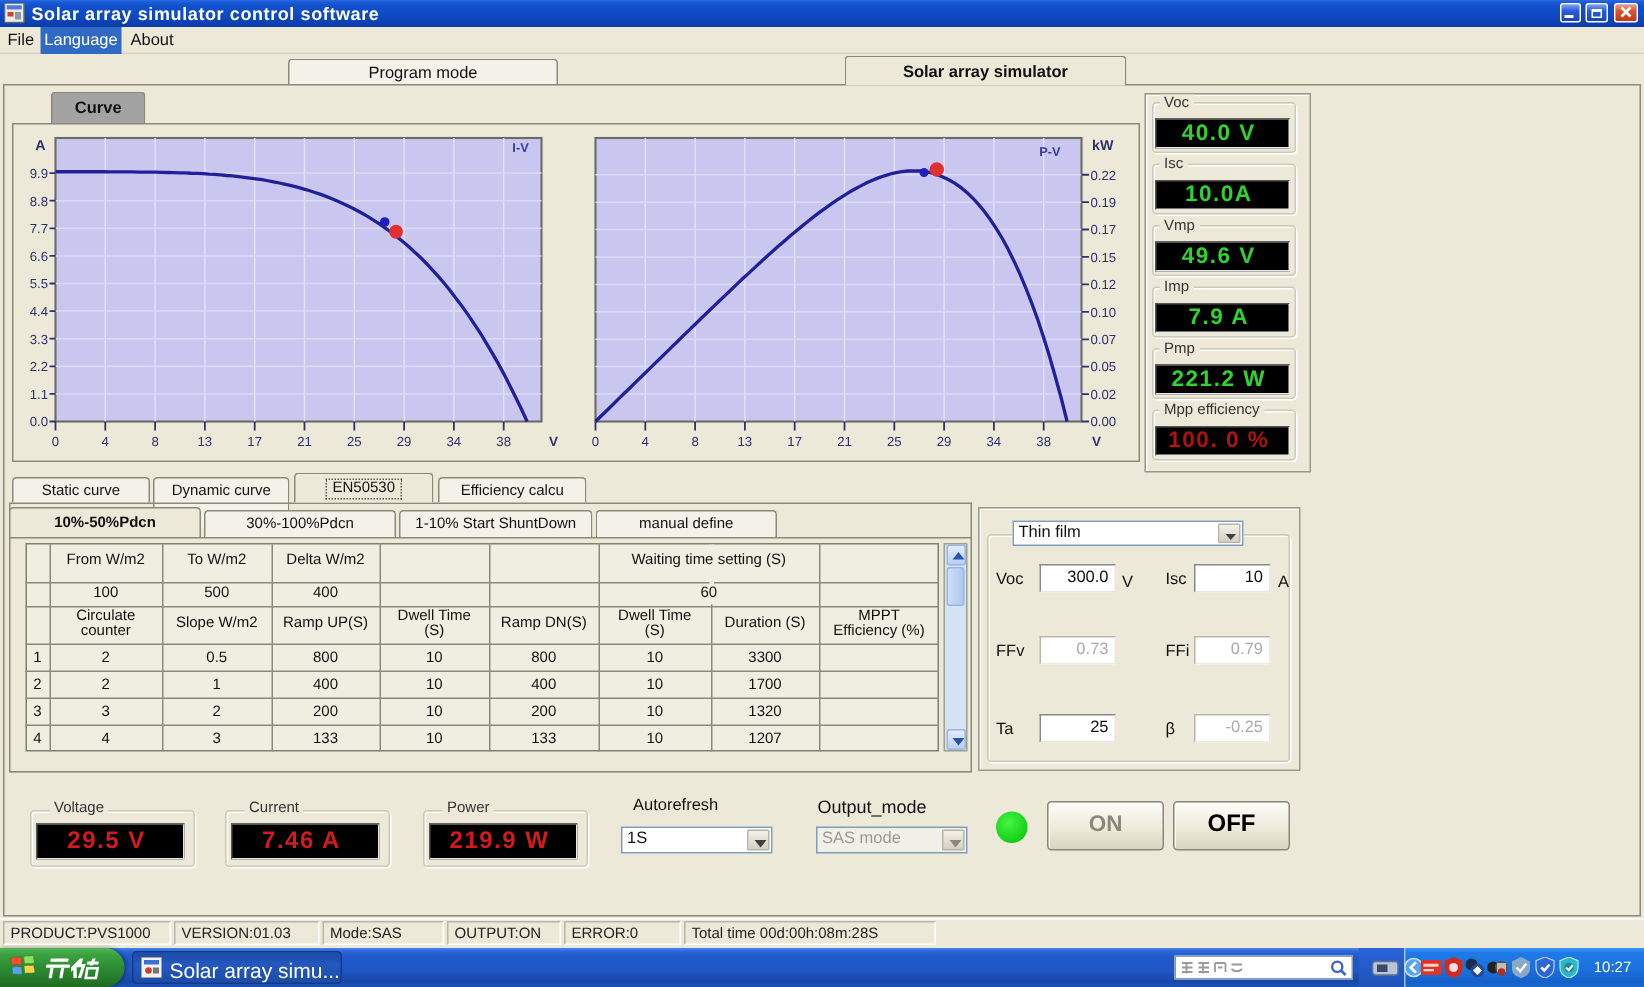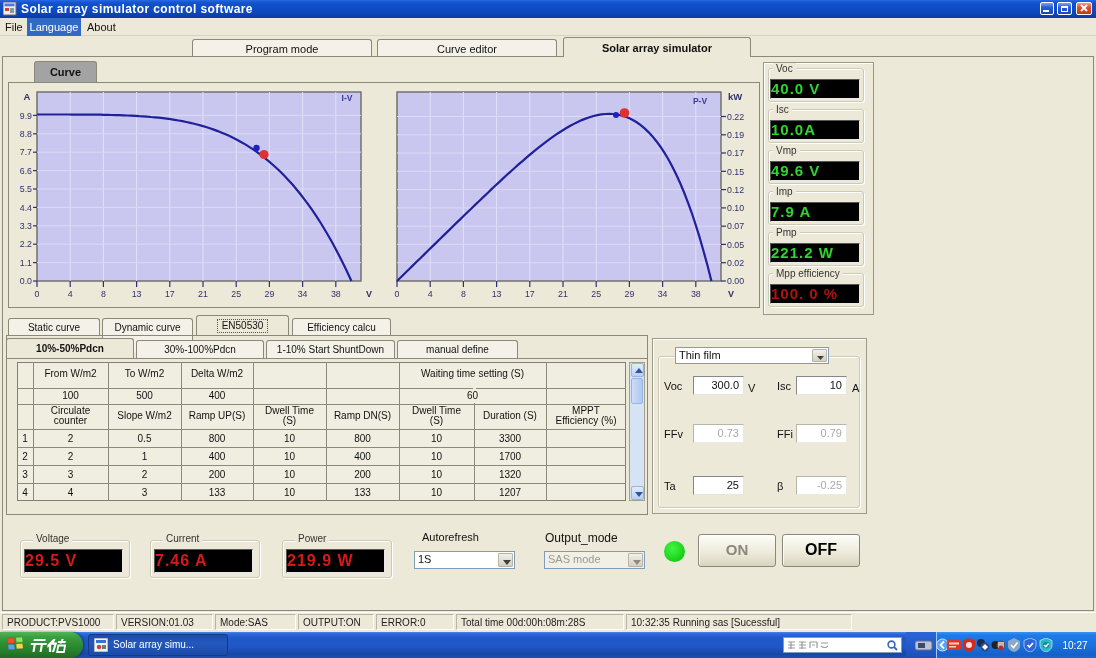--- a/index.html
+++ b/index.html
@@ -1,19 +1,19 @@
 <!DOCTYPE html>
 <html><head><meta charset="utf-8"><style>
 *{margin:0;padding:0;box-sizing:border-box}
 body{font-family:"Liberation Sans",sans-serif;width:1096px;height:658px;overflow:hidden;background:#ece9d8}
 #scr{position:relative;width:1096px;height:658px}
 .abs{position:absolute}
 .fset{position:absolute;border:1px solid #cdc9b8;border-radius:3px;box-shadow:1px 1px 0 #fff inset, 1px 1px 0 #fff}
 .flab{position:absolute;font-size:10px;color:#333;background:#ece9d8;padding:0 3px;line-height:11px}
-.lcd{position:absolute;background:#000;border:1px solid;border-color:#555 #e8e8e8 #e8e8e8 #555;font-weight:bold;font-size:15px;text-align:left;padding-right:5px;letter-spacing:1px;font-family:"Liberation Sans",sans-serif}
+.lcd{position:absolute;background:#000;border:1px solid;border-color:#555 #e8e8e8 #e8e8e8 #555;font-weight:bold;font-size:15px;text-align:center;padding-right:5px;letter-spacing:1px;font-family:"Liberation Sans",sans-serif}
 .dgrn{color:#2ed52e;line-height:18px}
 .dred{color:#b01212;line-height:18px}
 .dred2{color:#d41a1a;line-height:22px}
 .vl{position:absolute;width:1px;background:#8a8a7a}
 .hl{position:absolute;height:1px;background:#8a8a7a}
 .tc{position:absolute;font-size:10px;color:#111;text-align:center}
 .sbtn{position:absolute;left:1px;width:13px;height:14px;background:linear-gradient(180deg,#e2ecfb,#b8d0f4);border:1px solid #98b4e4;border-radius:2px}
 .combo{position:absolute;background:#fff;border:1px solid #7f9db9;font-size:11px;color:#111;line-height:15px}
 .combo.dis{background:#f2f0e6}
 .cbtn{position:absolute;right:1px;top:1px;bottom:1px;width:15px;background:linear-gradient(180deg,#f2f1ea,#d4d0c0);border:1px solid #b8b4a4;border-radius:1px}
@@ -48,21 +48,20 @@
       </div>
 </div>
 
 <div class="abs" style="left:0;top:18px;width:1096px;height:18px;background:#ece9d8;border-bottom:1px solid #d8d4c4">
 <span style="position:absolute;left:5px;top:3px;font-size:11px;color:#111">File</span>
 <div style="position:absolute;left:27px;top:0px;width:54px;height:18px;background:#316ac5;color:#fff;font-size:11px;text-align:center;padding-top:3px">Language</div>
 <span style="position:absolute;left:87px;top:3px;font-size:11px;color:#111">About</span>
 </div>
 
 <div class="tab" style="left:192px;top:39px;width:180px;height:18px;line-height:18px">Program mode</div>
-<div class="tab" style="left:377px;top:39px;width:180px;height:18px;line-height:18px">Curve editor</div>
 <div class="tab" style="left:563px;top:37px;width:188px;height:20px;line-height:20px;font-weight:bold;background:#ece9d8;z-index:3">Solar array simulator</div>
 
 <div class="abs" style="left:2px;top:56px;width:1092px;height:555px;border:1px solid #8a8a7a;background:#ece9d8;z-index:1"></div>
 <div class="abs" style="left:2px;top:56px;width:1092px;height:555px;z-index:2">
 <div style="position:relative;width:1092px;height:555px;left:-2px;top:-56px">
 
 <div class="tab" style="left:34px;top:61px;width:63px;height:21px;line-height:21px;font-weight:bold;background:#a3a3a3;z-index:3">Curve</div>
 <div class="abs" style="left:8px;top:82px;width:752px;height:226px;border:1px solid #8a8a7a"></div>
 
 <svg style="position:absolute;left:0;top:82px" width="770" height="235" viewBox="0 82 770 235">
@@ -351,21 +350,20 @@
 </div>
     </div>
 
 <div style="position:absolute;left:0;top:612px;width:1096px;height:19px;background:#ece9d8;border-top:1px solid #fff"></div>
 <div class="sseg" style="left:2px;width:112px">PRODUCT:PVS1000</div>
 <div class="sseg" style="left:116px;width:97px">VERSION:01.03</div>
 <div class="sseg" style="left:215px;width:81px">Mode:SAS</div>
 <div class="sseg" style="left:298px;width:76px">OUTPUT:ON</div>
 <div class="sseg" style="left:376px;width:78px">ERROR:0</div>
 <div class="sseg" style="left:456px;width:168px">Total time 00d:00h:08m:28S</div>
-<div class="sseg" style="left:626px;width:226px">10:32:35 Running sas [Sucessful]</div>
 
 <div style="position:absolute;left:0;top:632px;width:1096px;height:26px;background:linear-gradient(180deg,#4a84e8 0%,#2b65d9 9%,#2159c9 22%,#2156c5 58%,#1747a5 85%,#1d51b8 100%)"></div>
 <div style="position:absolute;left:0;top:632px;width:83px;height:26px;border-radius:0 13px 13px 0;background:linear-gradient(180deg,#53b558 0%,#3ba140 18%,#2e8f33 45%,#277d2b 75%,#1f6b23 100%);box-shadow:1px 0 3px rgba(0,0,0,.4)">
 <svg width="83" height="26" viewBox="0 0 83 26">
 <g transform="translate(6,4) scale(0.95)" stroke="#1f6b23" stroke-width="0.3">
 <path d="M1 3.2 Q3 1.6 5.5 2.2 Q7 2.5 8.5 1.9 L9.2 7.2 Q7 7.9 5.2 7.5 Q3 7.1 1.8 8 Z" fill="#ff4a2c"></path>
 <path d="M10.3 1.7 Q12 1.1 14 1.4 Q15.5 1.5 17 0.9 L17.9 6.3 Q15.8 7 14 6.7 Q12 6.4 10.9 7 Z" fill="#8fe05f"></path>
 <path d="M2 9.4 Q4 8.3 6 8.8 Q7.5 9.1 8.7 8.7 L9.4 14 Q7.2 14.6 5.5 14.2 Q3.5 13.8 2.7 14.8 Z" fill="#5a9ff0"></path>
 <path d="M10.5 8.4 Q12.5 7.7 14.5 8 Q16 8.2 17.3 7.7 L18.2 13 Q16 13.7 14.2 13.4 Q12.3 13.1 11.2 13.8 Z" fill="#ffd24a"></path>
 </g>
@@ -381,21 +379,21 @@
 <rect x="28.6" y="7.5" width="6.8" height="6.5" fill="none" stroke="#fff" stroke-width="1.8"></rect>
 </g>
 </svg></div>
 <div style="position:absolute;left:88px;top:634px;width:140px;height:22px;background:linear-gradient(180deg,#1c4ba8,#2458bf 40%,#1c4ba8);border:1px solid #123a86;border-radius:3px;box-sizing:border-box">
 <svg style="position:absolute;left:5px;top:3px" width="14" height="14">
         <rect x="0" y="0" width="14" height="14" fill="#f4f2ec" stroke="#888"></rect>
         <rect x="2" y="2" width="10" height="3" fill="#3a6fd8"></rect>
         <circle cx="5" cy="9" r="2.2" fill="#d04030"></circle>
         <rect x="8" y="7" width="4" height="4" fill="#777"></rect>
       </svg>
-<span style="position:absolute;left:24px;top:4px;font-size:10px;color:#fff;white-space:nowrap">Solar array simu...</span>
+<span style="position:absolute;left:24px;top:4px;font-size:14px;color:#fff;white-space:nowrap">Solar array simu...</span>
     </div>
 <div style="position:absolute;left:783px;top:637px;width:119px;height:16px;background:#fff;border:1px solid #7f9db9;box-sizing:border-box">
 <svg style="position:absolute;left:2px;top:2px" width="80" height="11" viewBox="0 0 80 11">
 <g stroke="#9a9a9a" stroke-width="1.2" fill="none">
 <path d="M2 2 H9 M2 5 H9 M2 8 H9 M5 2 V9"></path>
 <path d="M13 2 H20 M13 5 H20 M16 2 V9 M13 8 L20 8"></path>
 <path d="M24 2 H31 M24 2 V8 M31 2 V8 M26 5 H29"></path>
 <path d="M35 3 H42 M35 6 C37 8 40 8 42 6"></path>
 </g>
       </svg>

